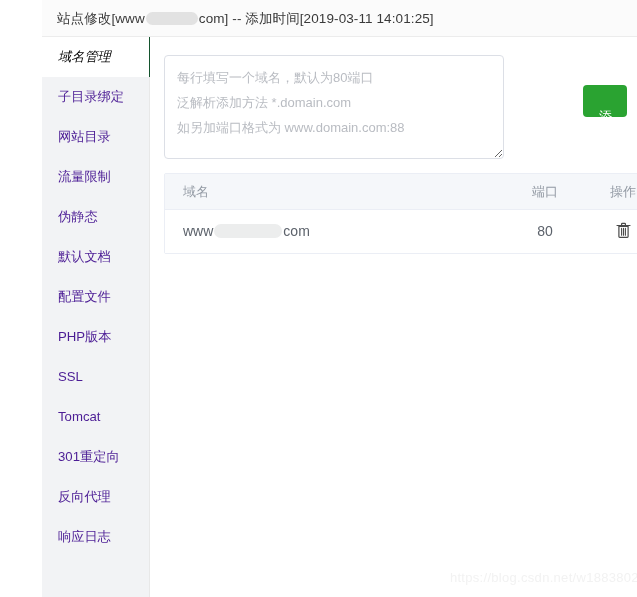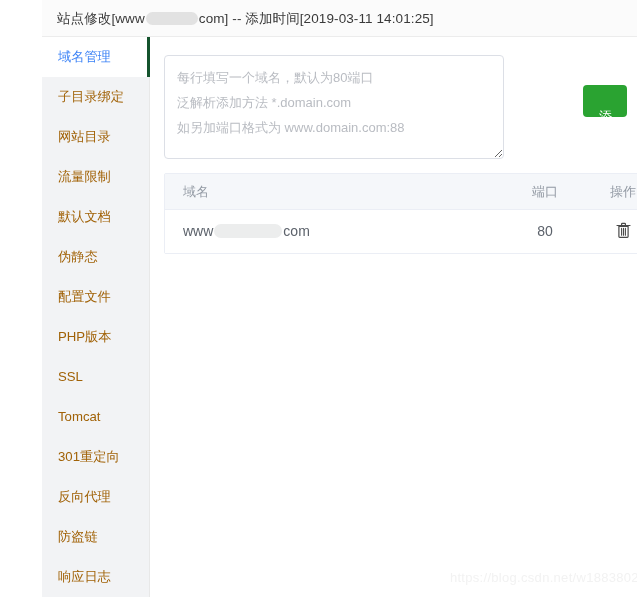--- a/index.html
+++ b/index.html
@@ -84,30 +84,31 @@
     height: 560px;
     background: #f2f3f5;
     border-right: 1px solid #e8e8e8;
     box-sizing: border-box;
   }
   .side-item {
     height: 40px;
     line-height: 40px;
     padding-left: 16px;
     font-size: 13.2px;
-    color: #a16207;
+    color: #4c1d95;
     box-sizing: border-box;
     cursor: pointer;
     white-space: nowrap;
   }
   .side-item.active {
     background: #ffffff;
-    color: #3b82f6;
-    border-right: 3px solid #14532d;
+    color: #000000;
+    border-right: 1px solid #14532d;
     margin-right: -1px;
+    font-style: italic;
   }
 
   
   .content {
     position: absolute;
     left: 109px;
     top: 37px;
     width: 528px;
     height: 560px;
     background: #ffffff;
@@ -262,45 +263,42 @@
     <div class="side-item">
       <span>子目录绑定</span>
     </div>
     <div class="side-item">
       <span>网站目录</span>
     </div>
     <div class="side-item">
       <span>流量限制</span>
     </div>
     <div class="side-item">
+      <span>伪静态</span>
+    </div>
+    <div class="side-item">
       <span>默认文档</span>
     </div>
     <div class="side-item">
-      <span>伪静态</span>
-    </div>
-    <div class="side-item">
       <span>配置文件</span>
     </div>
     <div class="side-item">
       <span>PHP版本</span>
     </div>
     <div class="side-item">
       <span>SSL</span>
     </div>
     <div class="side-item">
       <span>Tomcat</span>
     </div>
     <div class="side-item">
       <span>301重定向</span>
     </div>
     <div class="side-item">
       <span>反向代理</span>
-    </div>
-    <div class="side-item">
-      <span>防盗链</span>
     </div>
     <div class="side-item">
       <span>响应日志</span>
     </div>
   </div>
 
   <div class="content">
 
     <div class="add-row">
       <textarea class="domain-textarea" placeholder="每行填写一个域名，默认为80端口

